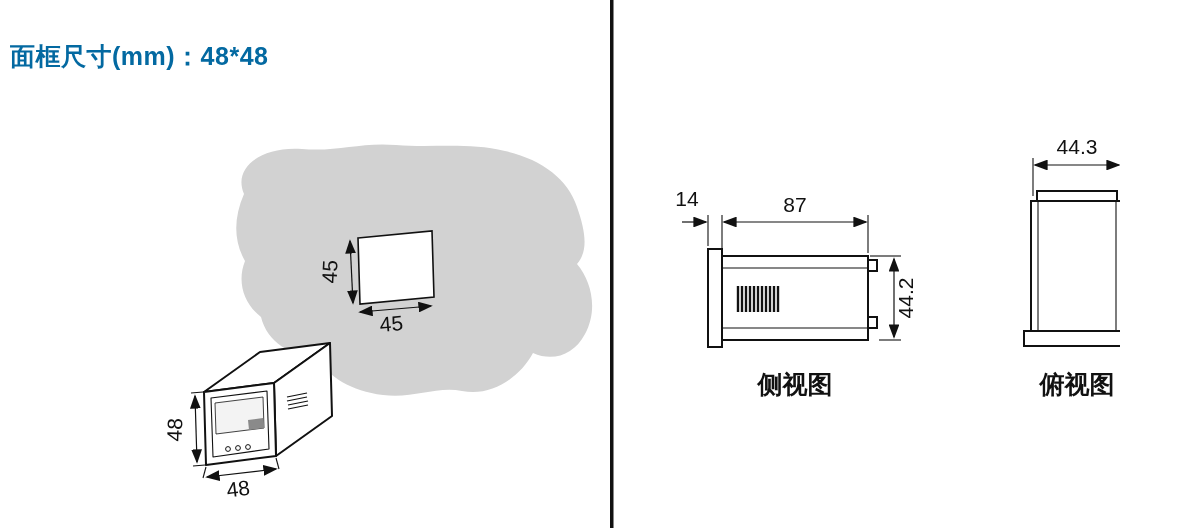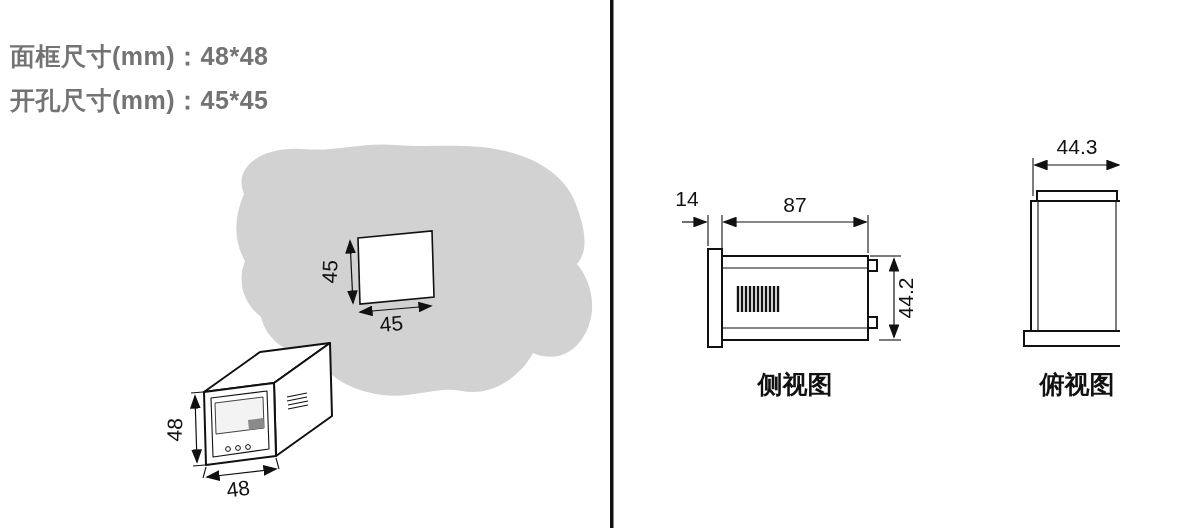--- a/index.html
+++ b/index.html
@@ -2,42 +2,41 @@
 <html><head>
 <meta charset="utf-8">
 <style>
   html,body{margin:0;padding:0;background:#fff;}
   .canvas{
     position:relative;
     width:1120px;height:528px;
     background:#ffffff;
     overflow:hidden;
     font-family:"Liberation Sans", sans-serif;
-    color:#737373;
+    color:#0369a1;
   }
   .header{
     position:absolute;top:34px;left:10px;
     font-size:25px;font-weight:600;line-height:44px;
     letter-spacing:0.5px;
   }
   .drawing-layer{position:absolute;left:0;top:0;}
   .dim-text{font-size:21px;font-weight:500;fill:#111;}
   .view-title{font-size:25px;font-weight:600;fill:#111;}
   .outline{fill:#ffffff;stroke:#111;stroke-width:2;}
   .thin{stroke:#111;stroke-width:1.1;fill:none;}
   .dimline{stroke:#111;stroke-width:1.2;fill:none;}
 </style>
 </head>
 <body>
 
 <div class="canvas">
 
   <div class="header">
     <div>面框尺寸(mm)：48*48</div>
-    <div>开孔尺寸(mm)：45*45</div>
   </div>
 
   <svg class="drawing-layer" width="1180" height="528" viewBox="0 0 1180 528">
     <defs>
       <marker id="arrE" markerWidth="12" markerHeight="9" refX="10.5" refY="4.5" orient="auto">
         <path d="M0,0 L12,4.5 L0,9 Z" fill="#111"></path>
       </marker>
       <marker id="arrS" markerWidth="12" markerHeight="9" refX="1.5" refY="4.5" orient="auto">
         <path d="M12,0 L0,4.5 L12,9 Z" fill="#111"></path>
       </marker>

